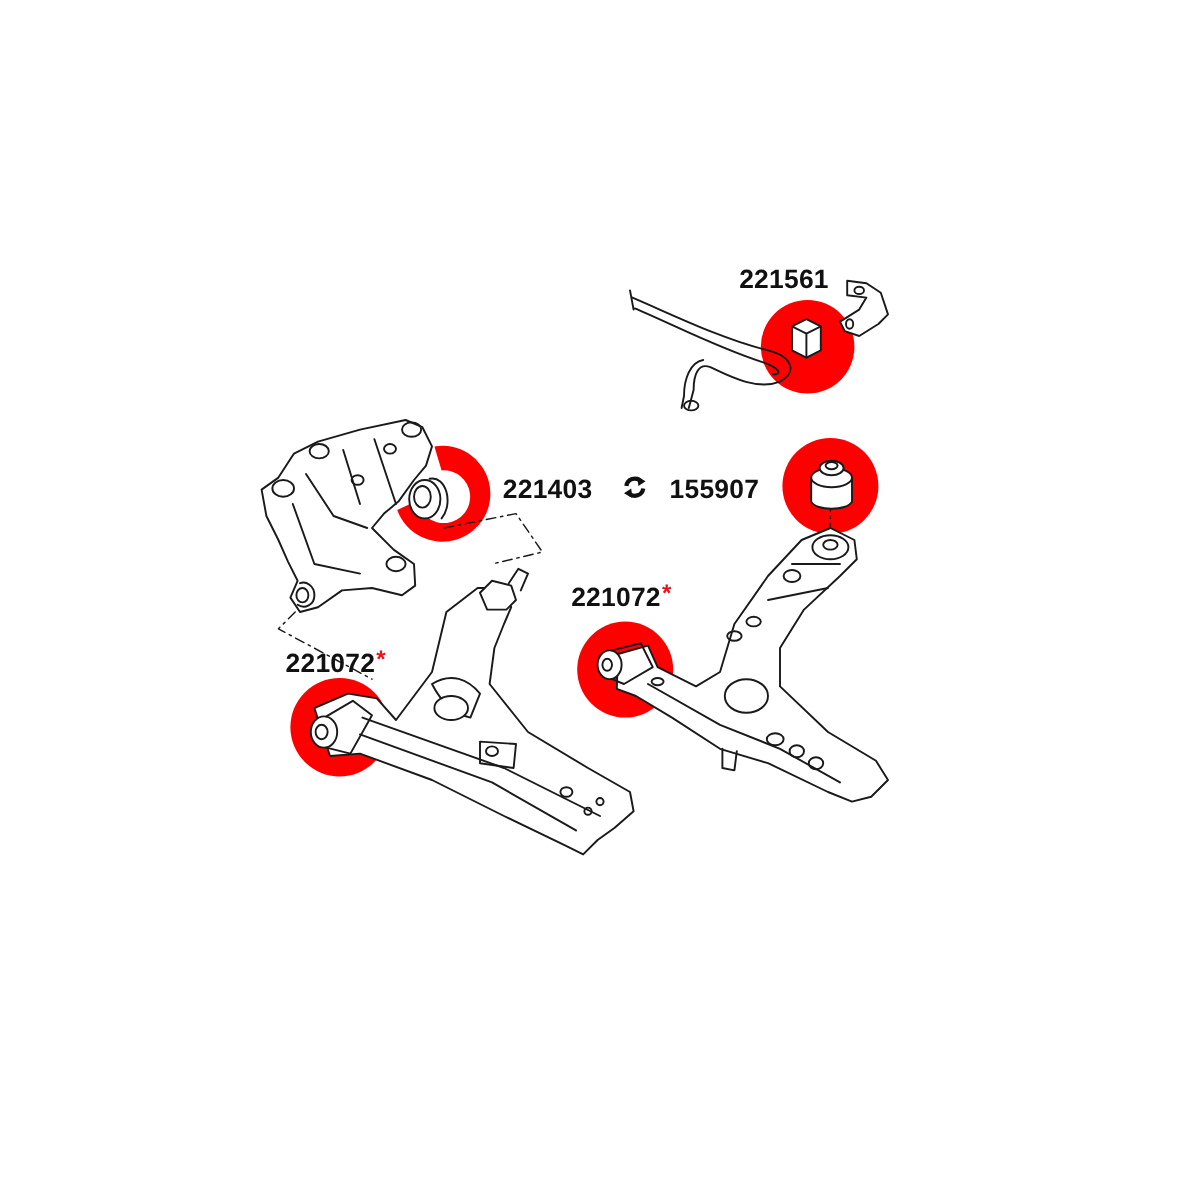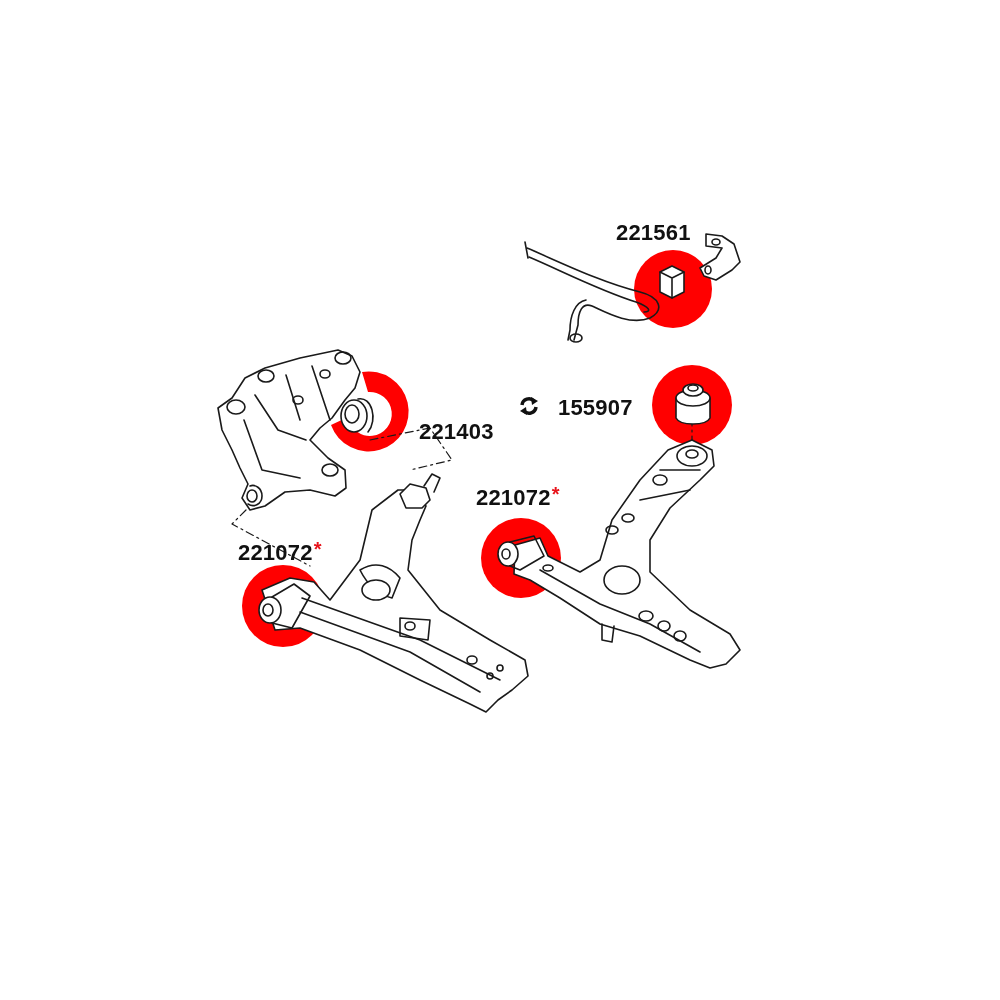--- a/index.html
+++ b/index.html
@@ -113,21 +113,21 @@
         <path d="M510,542 L534,536 L544,556 L520,570 L510,566"></path>
         <ellipse cx="548" cy="568" rx="5" ry="3"></ellipse>
       </g>
     </g>
   </svg>
 
   <div class="label" style="left:616px; top:220px;">
     <span>221561</span>
   </div>
 
-  <div class="label" style="left:419px; top:395px;margin-top:24px;">
+  <div class="label" style="left:419px; top:395px;">
     <span>221403</span>
   </div>
 
   <svg class="swap" style="left:518px; top:396px;" viewBox="0 0 22 20">
     <path d="M4,9 A7,7 0 0 1 16,5" fill="none" stroke="#111" stroke-width="3.5"></path>
     <polygon points="13,1 20,5 14,9" fill="#111"></polygon>
     <path d="M18,11 A7,7 0 0 1 6,15" fill="none" stroke="#111" stroke-width="3.5"></path>
     <polygon points="9,19 2,15 8,11" fill="#111"></polygon>
   </svg>
 

